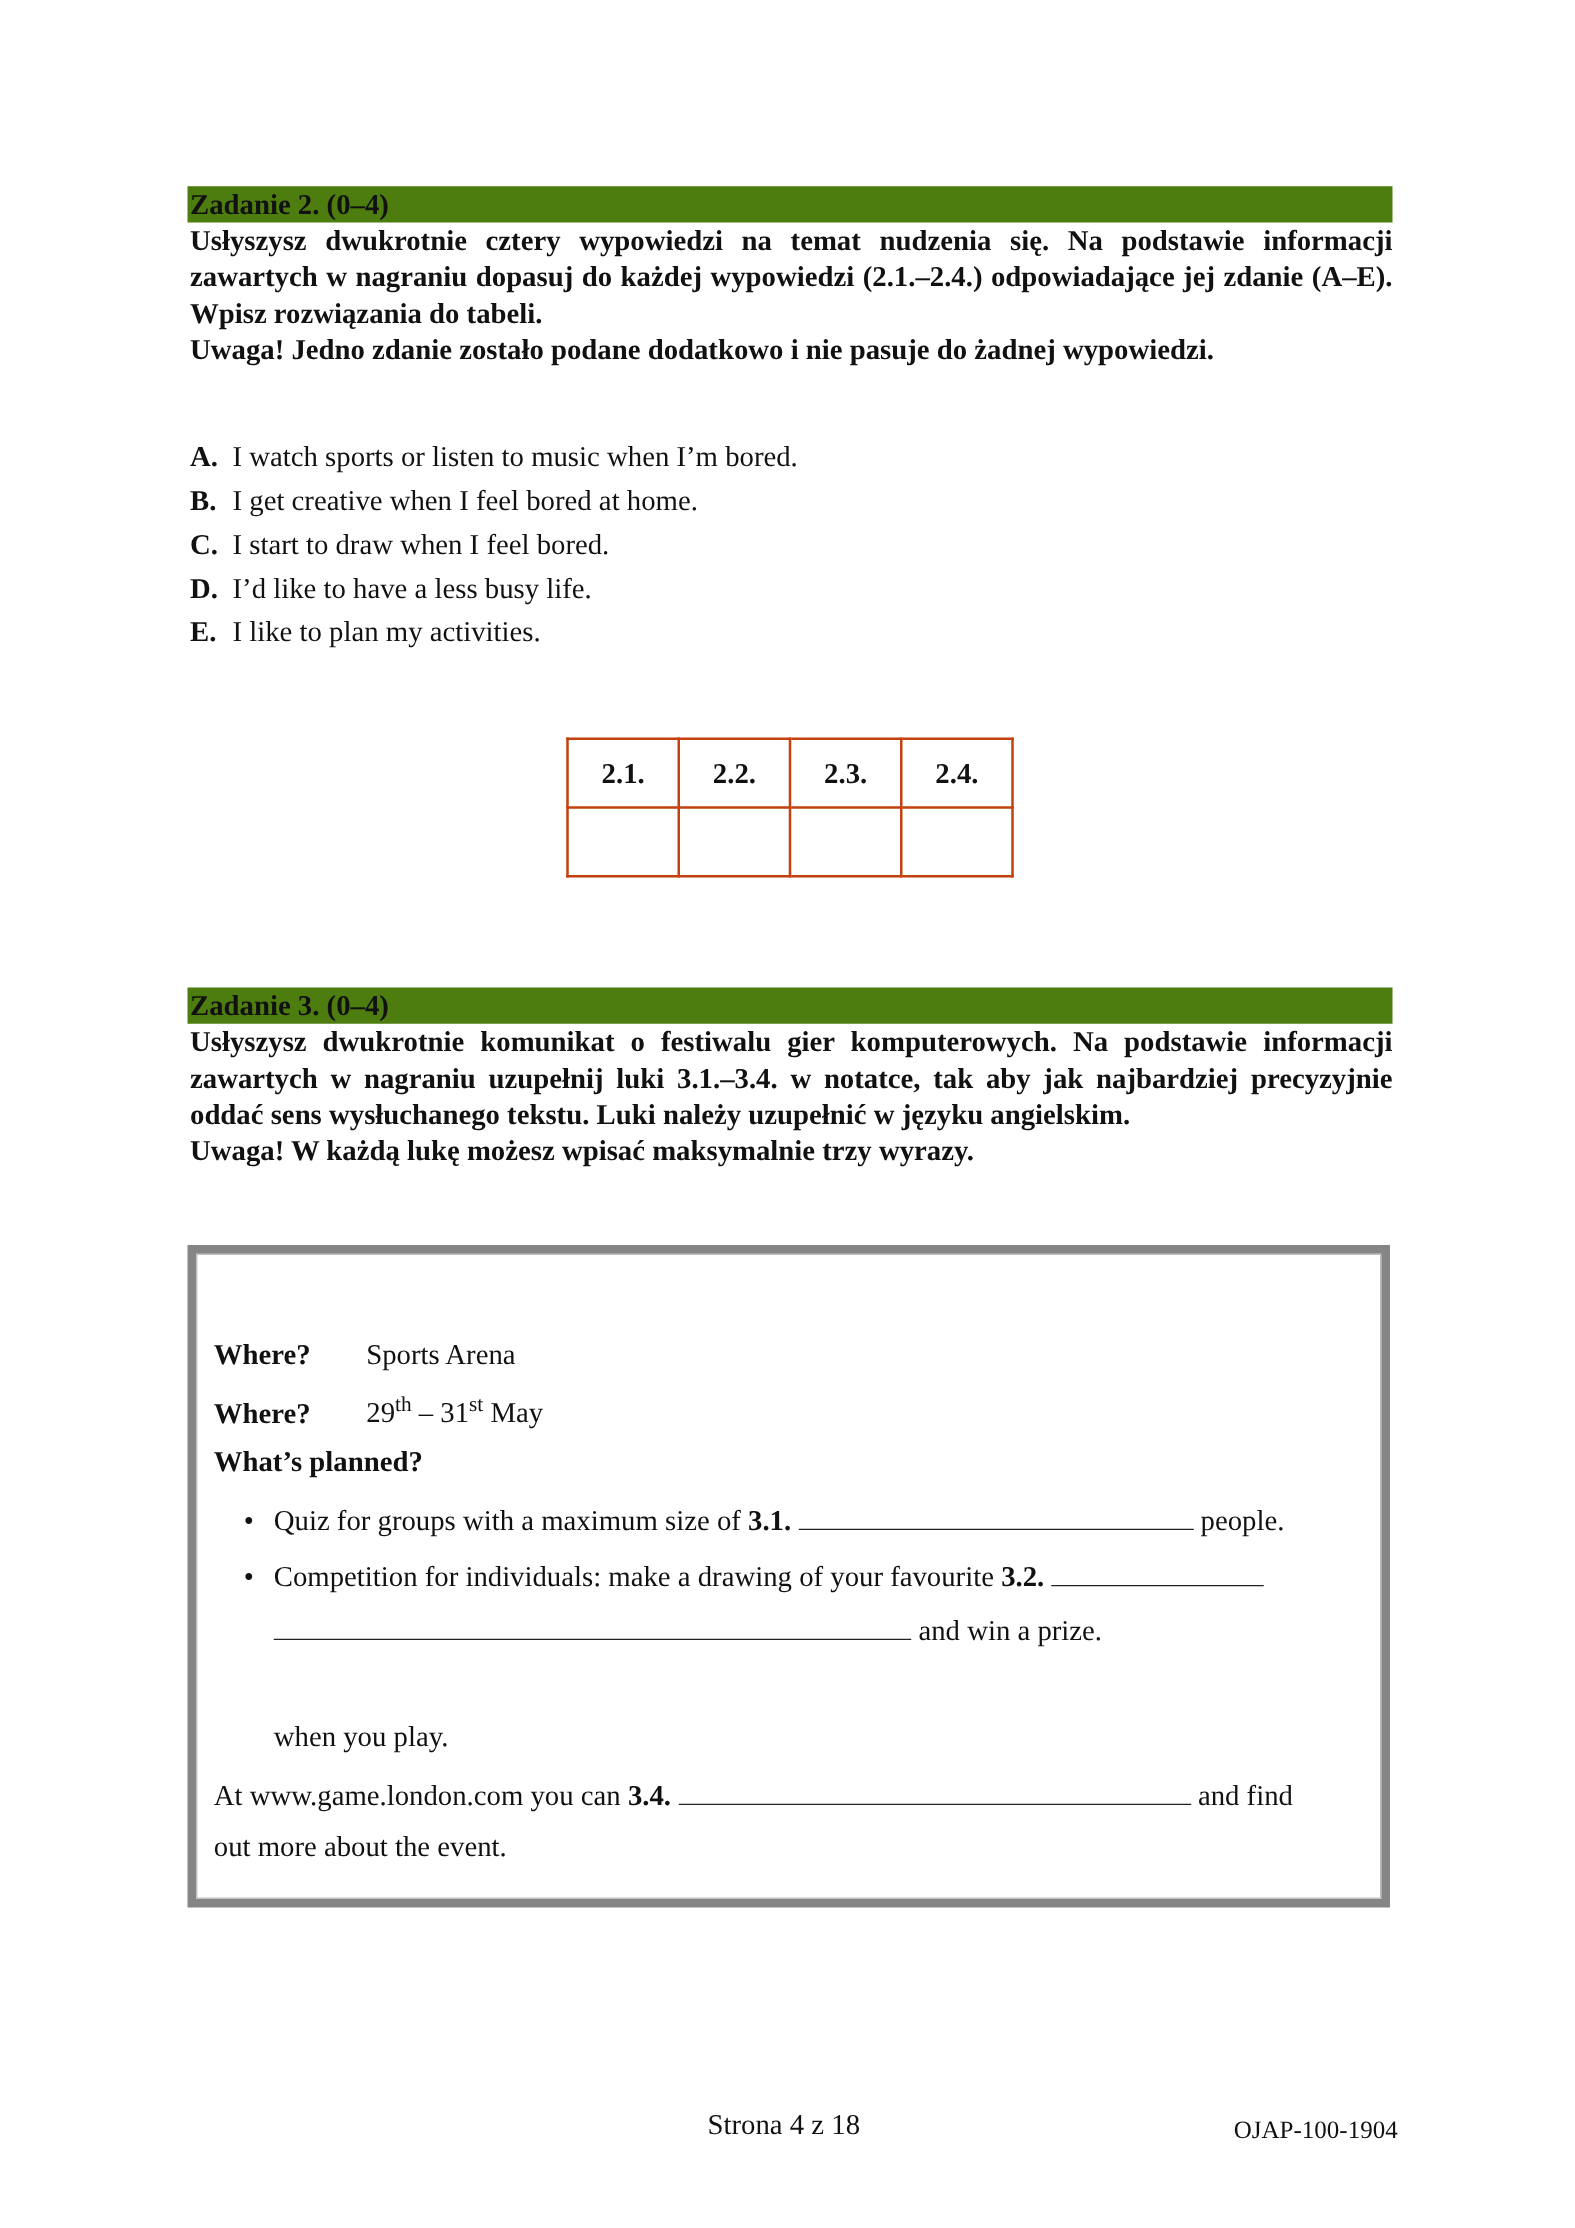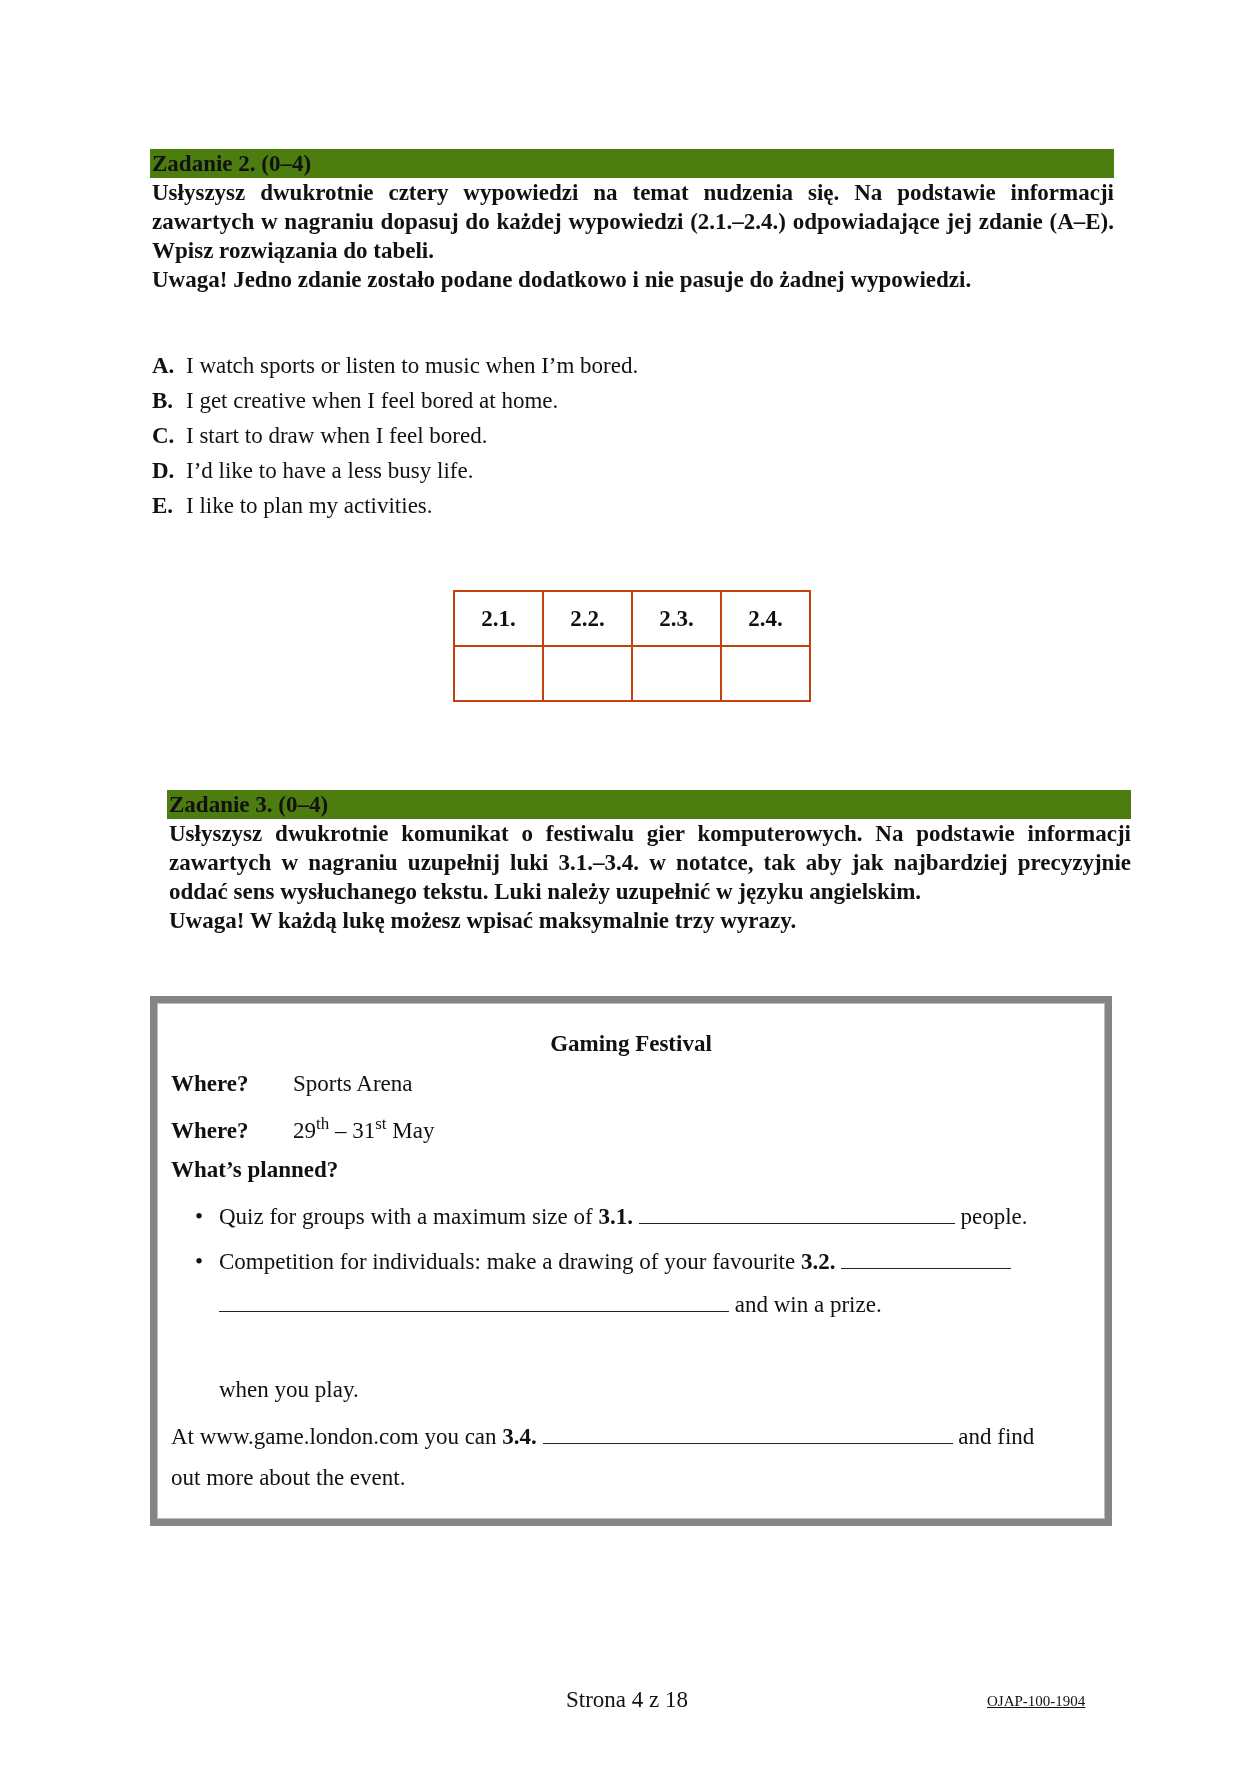--- a/index.html
+++ b/index.html
@@ -43,21 +43,21 @@
     .answer-table td {
       border: 2px solid #c2410c;
       width: 87px;
       height: 53px;
       text-align: center;
       font-weight: bold;
       font-size: 23px;
       padding: 0;
     }
 
-    .task3 { position: absolute; left: 17px; top: 641px; width: 964px; }
+    .task3 { position: absolute; left: 0; top: 641px; width: 964px; }
     .task3 .instructions { text-align: justify; }
 
     .note-box {
       position: absolute;
       left: 0px;
       top: 847px;
       width: 962px;
       height: 530px;
       box-sizing: border-box;
       border: 7px solid #858585;
@@ -79,21 +79,21 @@
     }
     .note-line { position: absolute; left: 14px; font-size: 23px; white-space: nowrap; }
     .note-line .lbl { font-weight: bold; display: inline-block; width: 122px; }
     .bullet-line { position: absolute; left: 38px; font-size: 23px; white-space: nowrap; }
     .bullet-dot { display: inline-block; width: 24px; }
     .b { font-weight: bold; }
     .blank { display: inline-block; border-bottom: 1.5px solid #222; height: 22px; vertical-align: baseline; }
     sup { font-size: 17px; }
 
     .footer-page { position: absolute; left: 566px; top: 1687px; font-size: 23px; }
-    .footer-code { position: absolute; left: 987px; top: 1693px; font-size: 15px; text-decoration: underline; }
+    .footer-code { position: absolute; left: 987px; top: 1693px; font-size: 20px; }
   </style>
 </head>
 <body>
 
 <div class="page-content">
 
   <div class="task-header">Zadanie 2. (0–4)</div>
   <div class="instructions">
     <p>Usłyszysz dwukrotnie cztery wypowiedzi na temat nudzenia się. Na podstawie informacji zawartych w nagraniu dopasuj do każdej wypowiedzi (2.1.–2.4.) odpowiadające jej zdanie (A–E). Wpisz rozwiązania do tabeli.</p>
     <p><span class="u">Uwaga!</span><span> Jedno zdanie zostało podane dodatkowo i nie pasuje do żadnej wypowiedzi.</span></p>
@@ -127,21 +127,20 @@
   <div class="task3">
     <div class="task-header">Zadanie 3. (0–4)</div>
     <div class="instructions">
       <p>Usłyszysz dwukrotnie komunikat o festiwalu gier komputerowych. Na podstawie informacji zawartych w nagraniu uzupełnij luki 3.1.–3.4. w notatce, tak aby jak najbardziej precyzyjnie oddać sens wysłuchanego tekstu. Luki należy uzupełnić w języku angielskim.</p>
       <p><span class="u">Uwaga!</span><span> W każdą lukę możesz wpisać </span><span class="u">maksymalnie trzy wyrazy</span><span>.</span></p>
     </div>
   </div>
 
   <div class="note-box">
     <div class="note-box-inner"></div>
-    <div class="note-title">Gaming Festival</div>
 
     <div class="note-line" style="top:68px;">
       <span class="lbl">Where?</span><span>Sports Arena</span>
     </div>
     <div class="note-line" style="top:111px;">
       <span class="lbl">Where?</span><span>29</span><sup>th</sup><span> – 31</span><sup>st</sup><span> May</span>
     </div>
     <div class="note-line b" style="top:154px;">What’s planned?</div>
 
     <div class="bullet-line" style="top:198px;">

